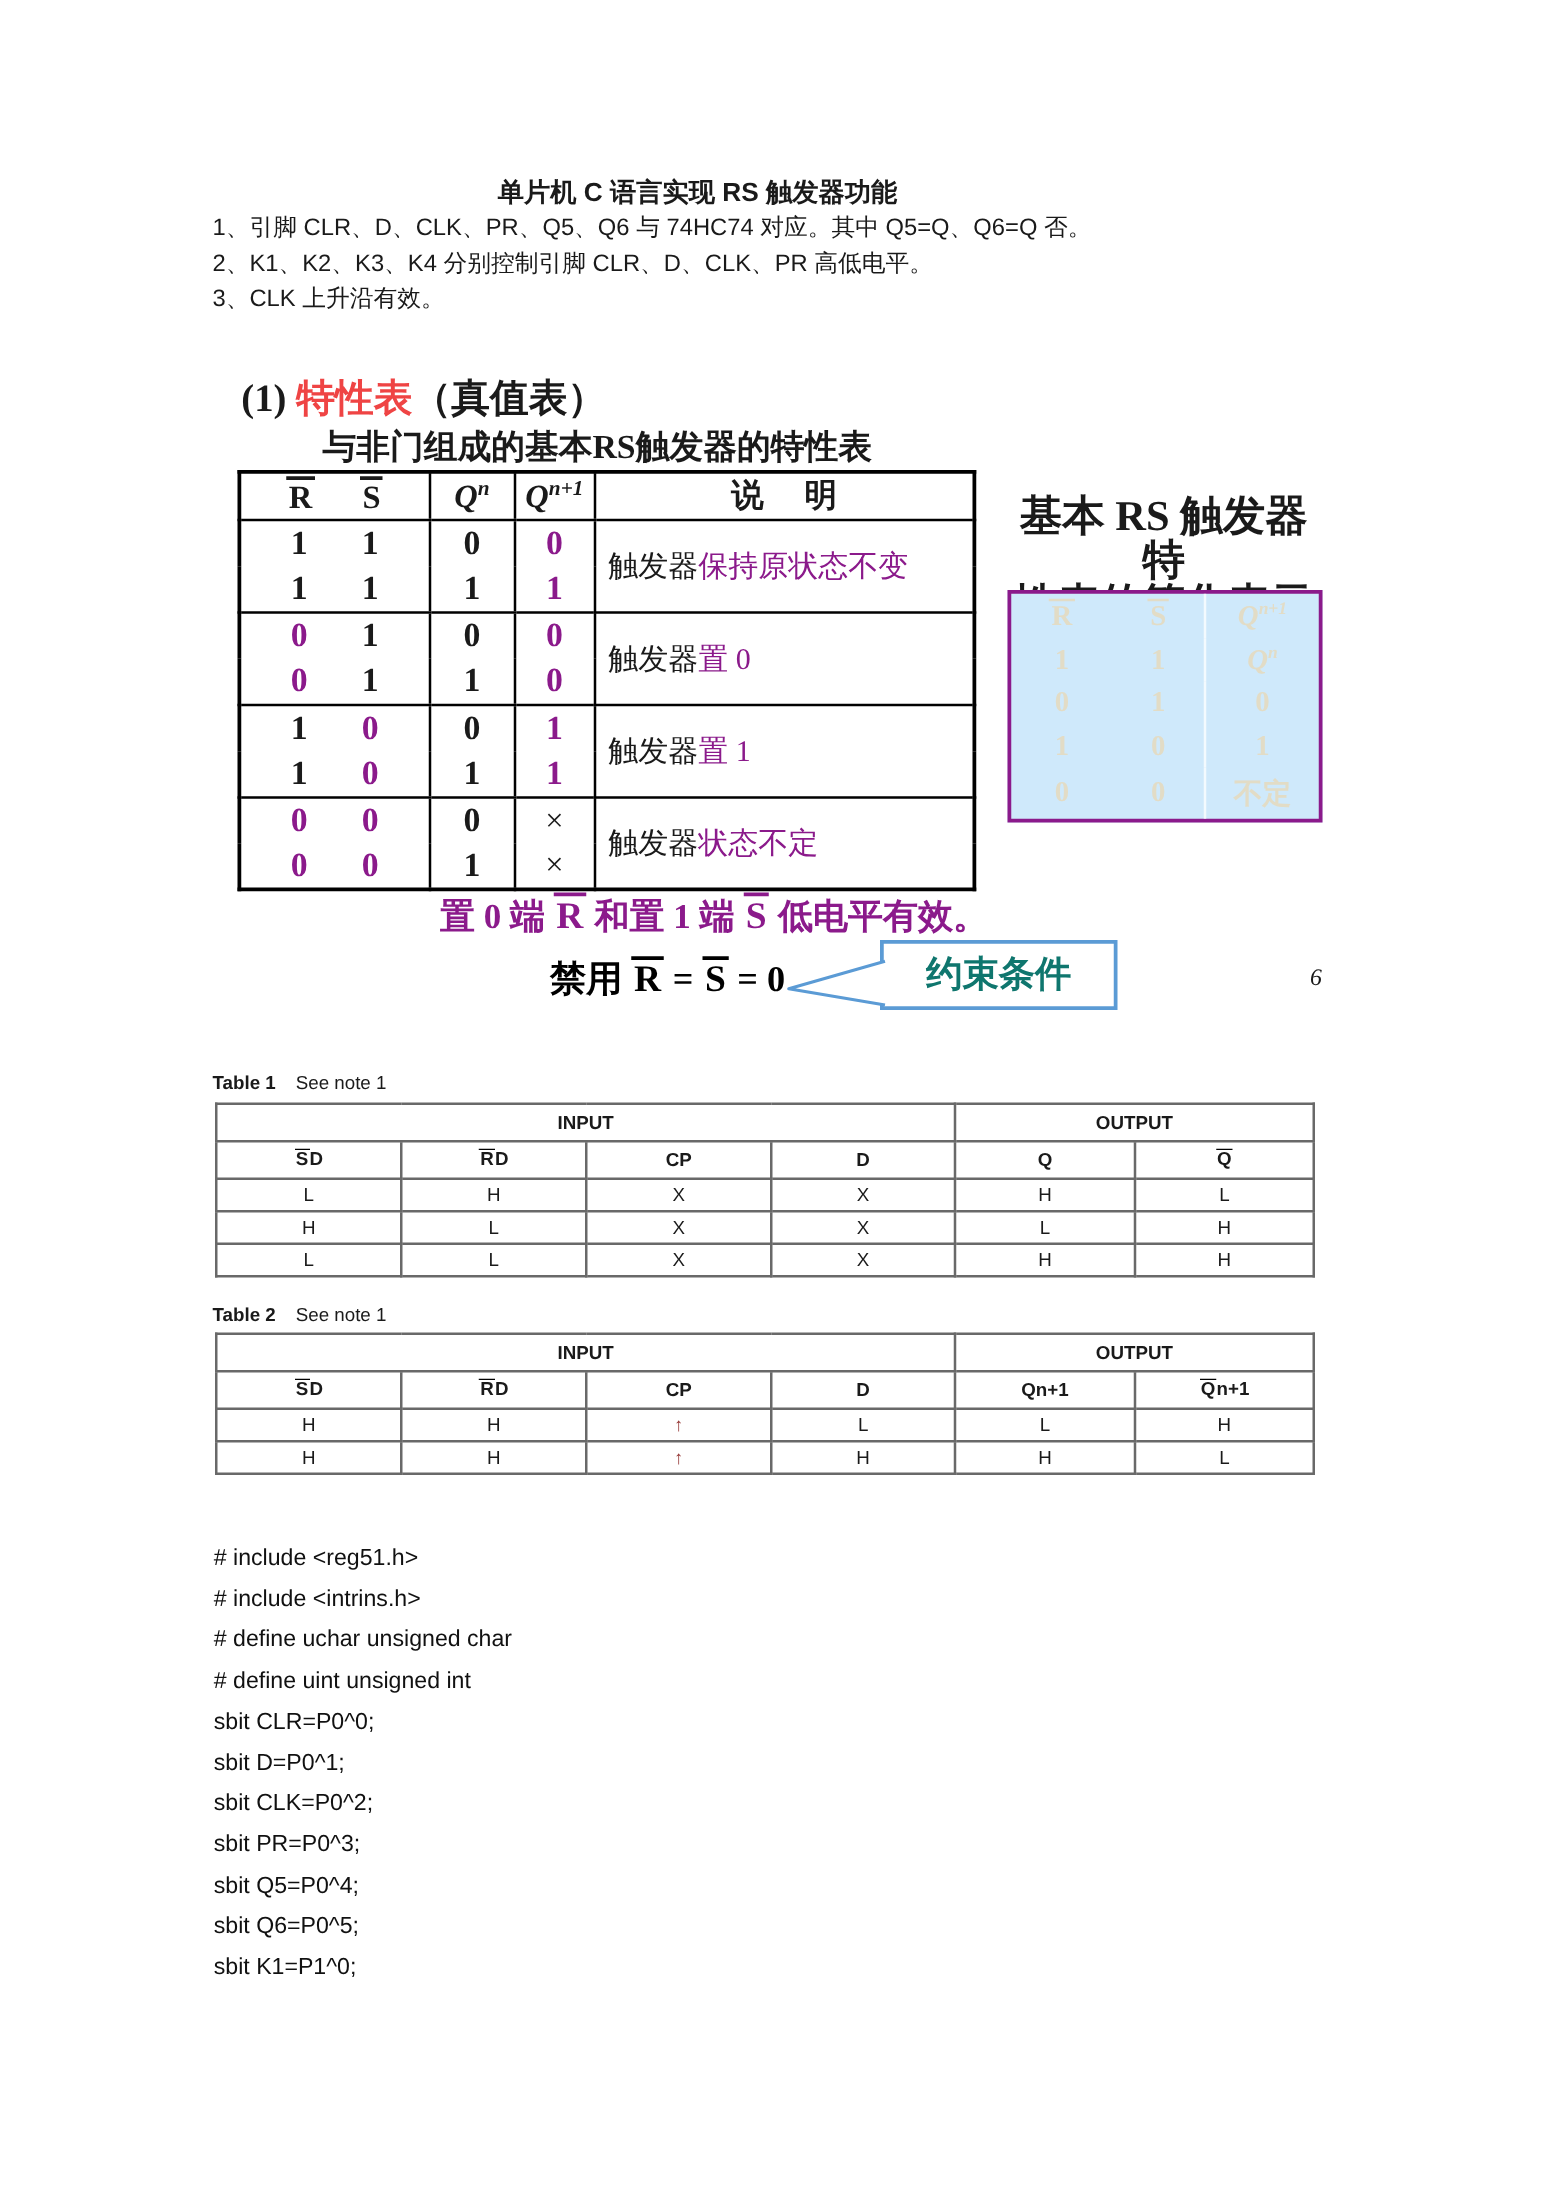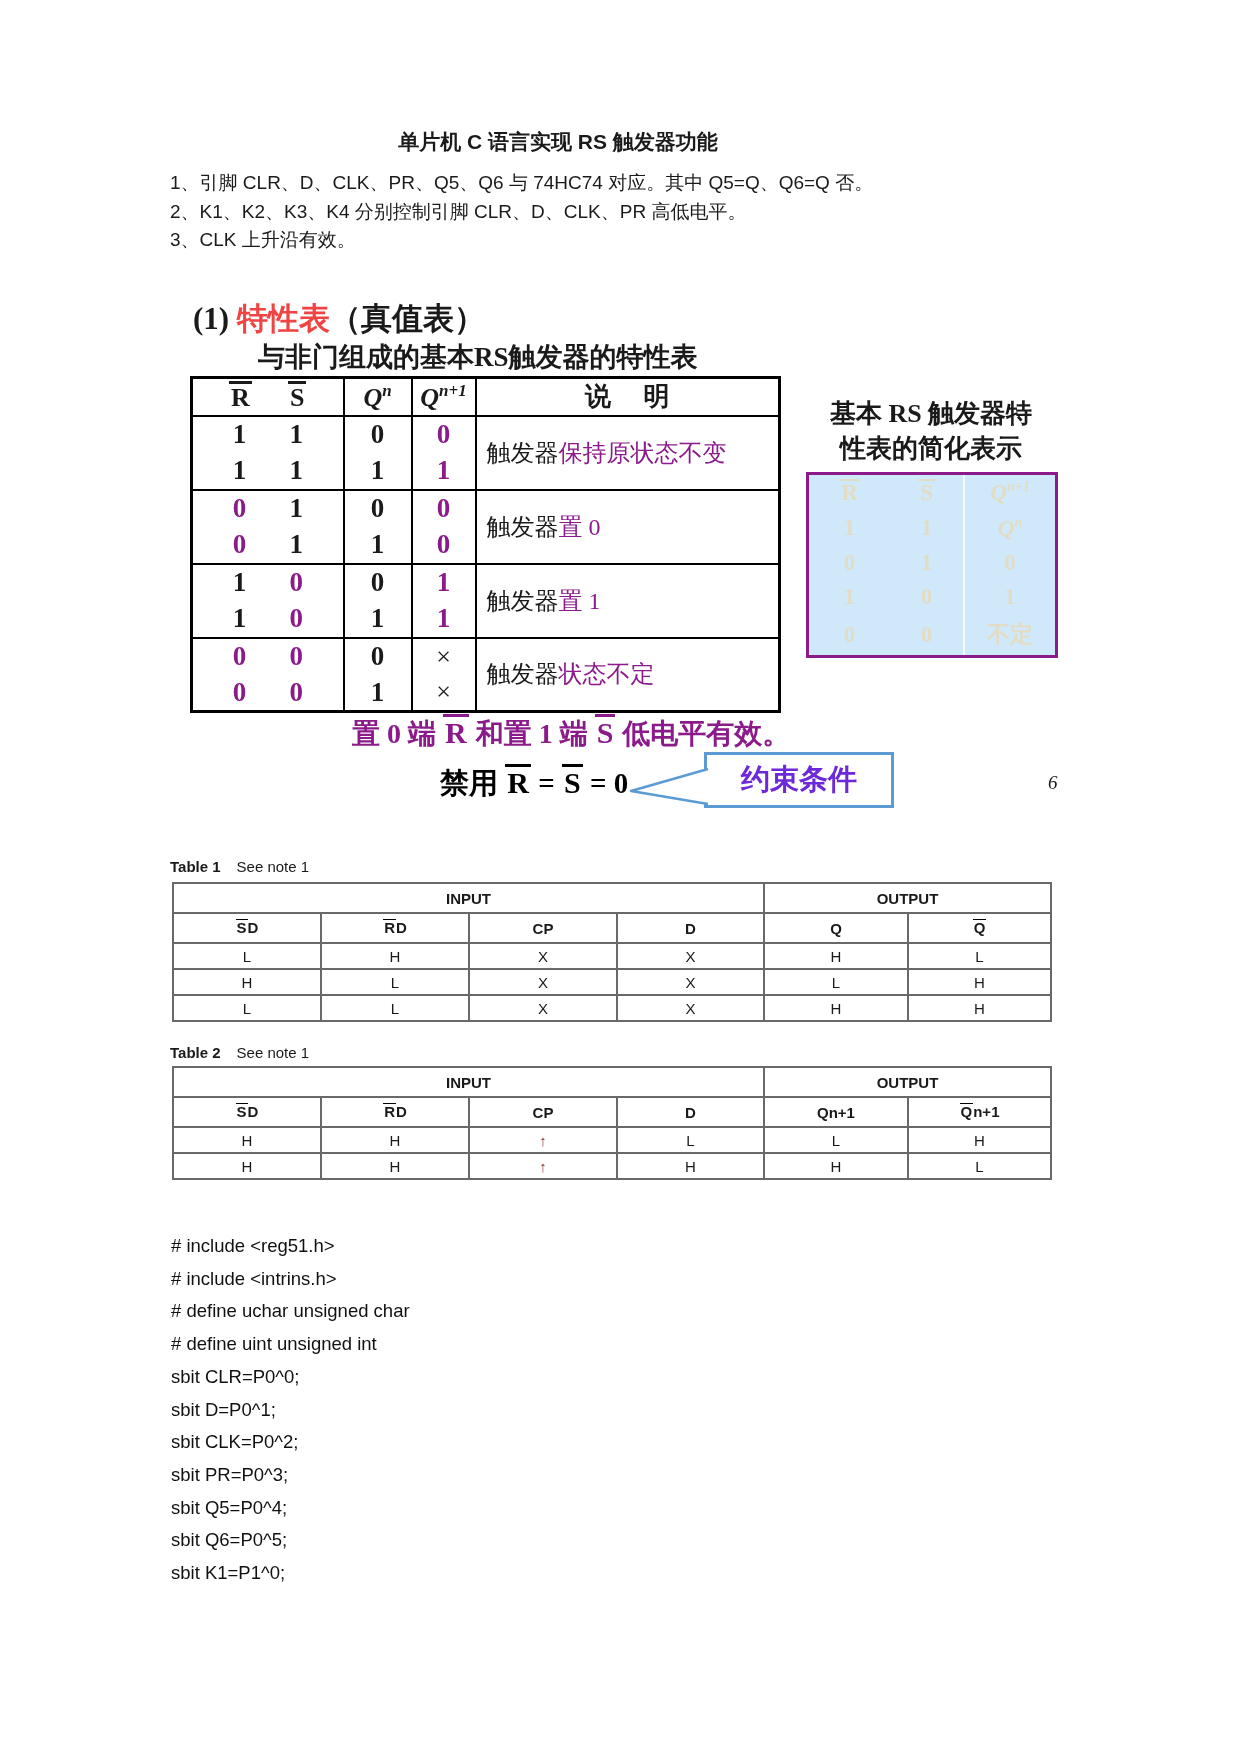--- a/index.html
+++ b/index.html
@@ -4,21 +4,21 @@
 <style>
   html,body { margin:0; padding:0; background:#e8e8e8; }
   .page {
     position:relative; width:1241px; height:1754px; margin:0 auto;
     background:#ffffff; overflow:hidden;
     font-family:"Liberation Sans", sans-serif; color:#1a1a1a;
   }
   .abs { position:absolute; }
 
   
-  .doc-title { left:0; top:128px; width:1116px; text-align:center;
+  .doc-title { left:0; top:140px; width:1116px; text-align:center;
     font-size:21px; font-weight:bold; }
   .doc-items { left:170px; top:169px; width:930px; font-size:19px; line-height:28.5px; }
 
   
   .slide-heading { left:193px; top:298px; font-family:"Liberation Serif", serif;
     font-size:31px; font-weight:bold; }
   .slide-heading .hl { color:#ef4444; }
   .slide-subtitle { left:258px; top:339px; font-family:"Liberation Serif", serif;
     font-size:27px; font-weight:bold; }
 
@@ -36,41 +36,41 @@
     font-size:24px; font-weight:normal; white-space:nowrap; }
   .truth .rsflex { display:flex; justify-content:space-around; padding:0 18px; }
   .truth .p { color:#8B1A8B; }
   .truth .desc .p { color:#8B1A8B; }
   .truth .x { font-weight:normal; font-size:26px; }
   .ovt { display:inline-block; border-top:3px solid currentColor; line-height:1.02; padding:1px 2px 0 2px; }
   .truth sup { font-size:17px; }
   .deschdr { white-space:pre; }
 
   .simp-title { left:810px; top:396px; width:242px; text-align:center;
-    font-family:"Liberation Serif", serif; font-size:26px; font-weight:bold; line-height:35px; }
+    font-family:"Liberation Serif", serif; font-size:34px; font-weight:bold; line-height:35px; }
   .simp-box { left:806px; top:472px; width:252px; height:186px;
     background:#CFE9FB; border:3px solid #8B1A8B; box-sizing:border-box; }
   table.simp { width:100%; height:100%; border-collapse:collapse; table-layout:fixed;
     font-family:"Liberation Serif", serif; }
   .simp td { text-align:center; vertical-align:middle; font-size:23px; font-weight:bold;
     color:#E2DCC6; padding:0; }
   .simp td.divl { border-left:2px solid rgba(255,255,255,0.75); }
   .simp sup { font-size:14px; }
   .ovf { display:inline-block; border-top:2px solid currentColor; line-height:1.05; padding:0 2px; }
 
   .burst-wrap { left:198px; top:700px; width:180px; height:172px; }
   .note1 { left:352px; top:714px; font-family:Liberation Serif, serif;
     font-size:28px; font-weight:bold; color:#8B1A8B; white-space:nowrap; }
   .note1 .rs, .note2 .rs { font-size:30px; }
   .note2 { left:420px; top:764px; font-family:"Liberation Serif", serif;
     font-size:29px; font-weight:bold; color:#000; white-space:nowrap;margin-left:20px; }
   .callout { left:704px; top:752px; width:190px; height:56px; background:#fff;
     border:3px solid #5B9BD5; box-sizing:border-box; z-index:1;
     display:flex; align-items:center; justify-content:center;
-    font-family:"Liberation Serif", serif; font-size:29px; font-weight:bold; color:#6d28d9; }
+    font-family:"Liberation Serif", serif; font-size:29px; font-weight:bold; color:#0f766e; }
   .wedge { left:628px; top:764px; width:82px; height:44px; z-index:2; }
   .pagenum { left:1048px; top:772px; font-family:"Liberation Serif", serif;
     font-style:italic; font-size:19px; }
 
   
   .tlabel { font-size:15px; }
   .tlabel b { font-weight:bold;text-align:center; }
   .tlabel .nt { margin-left:16px; }
   .t1label { left:170px; top:858px; }
   .t2label { left:170px; top:1044px; }

